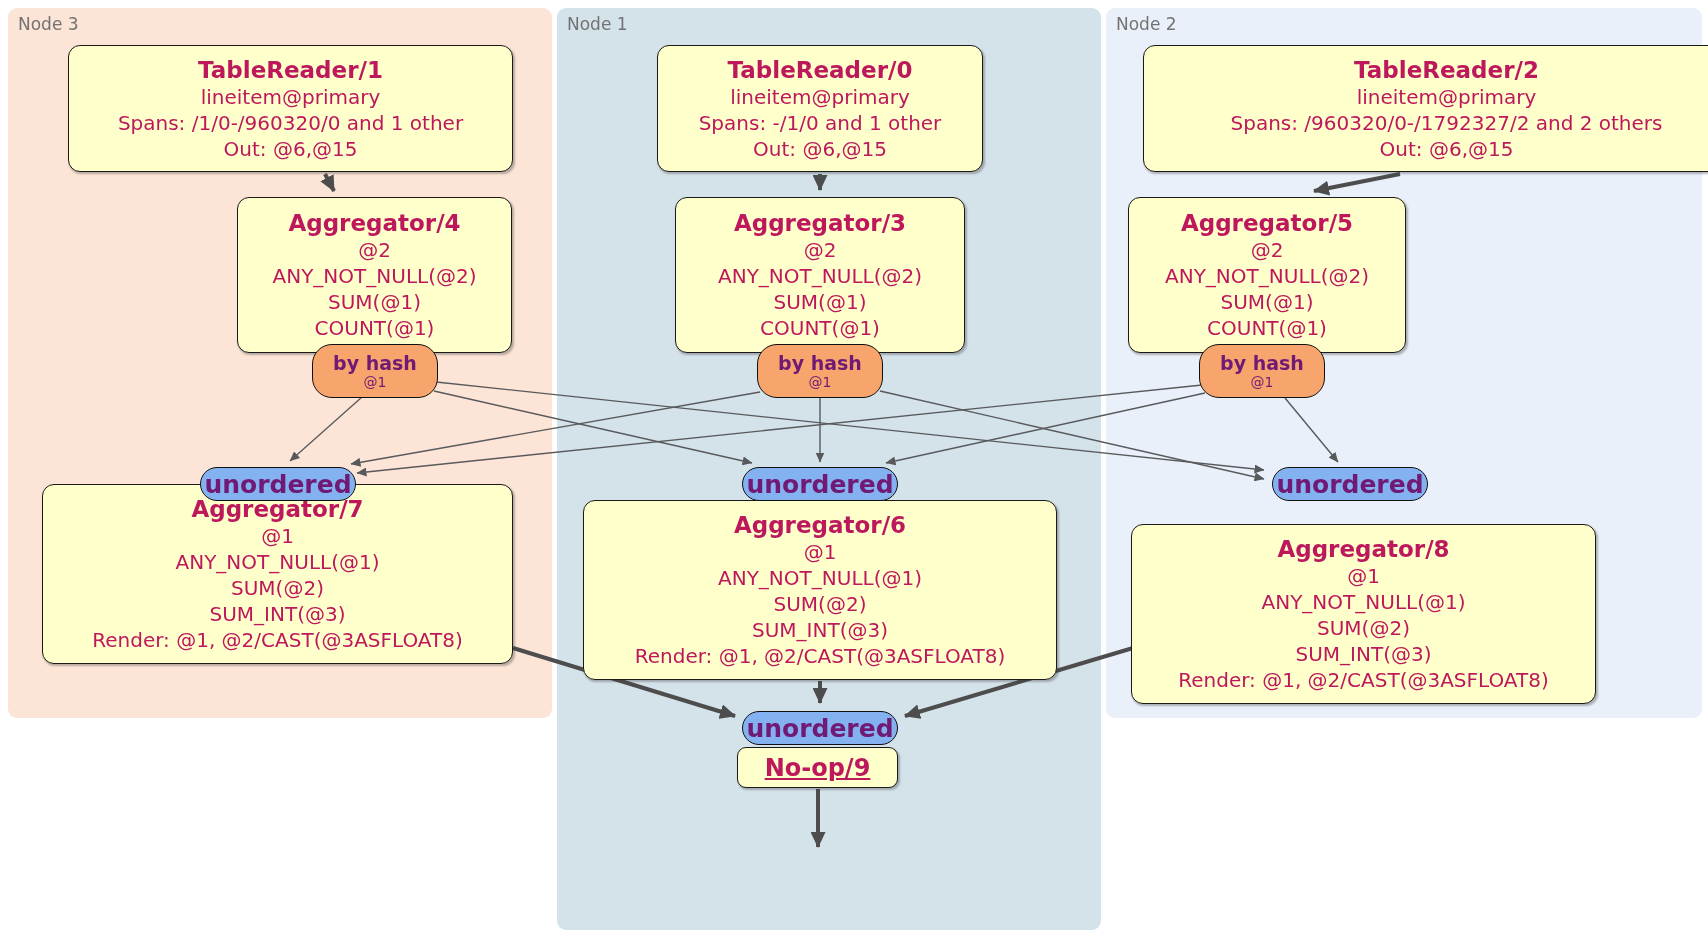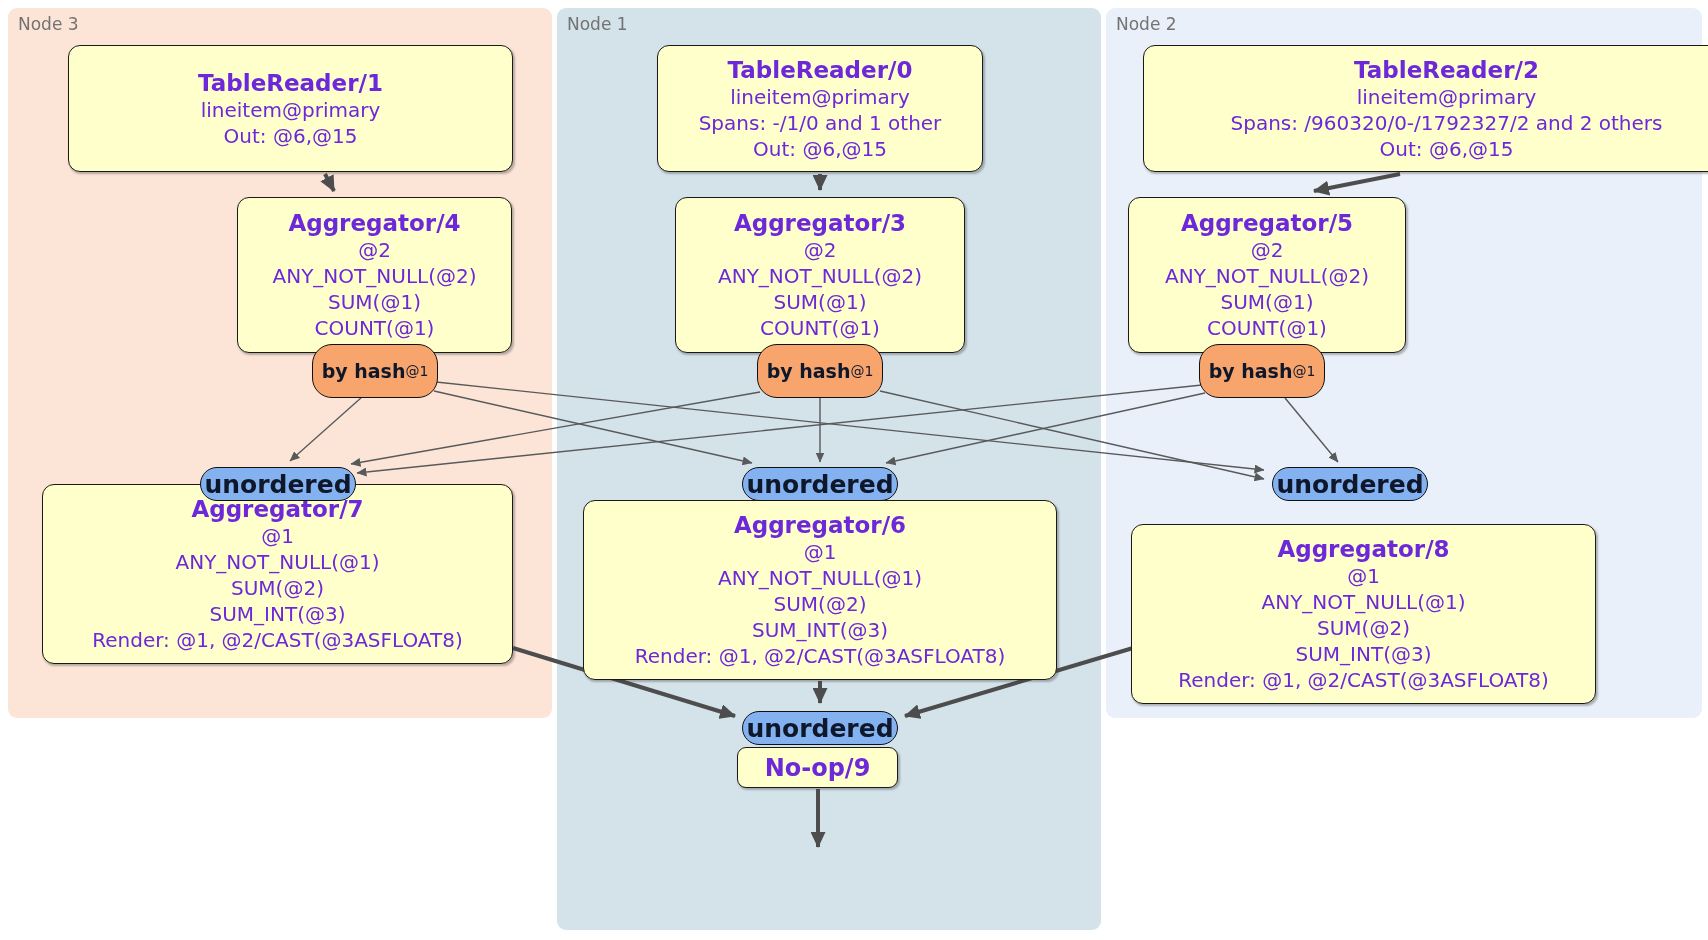--- a/index.html
+++ b/index.html
@@ -39,49 +39,49 @@
     border: 1.5px solid var(--box-border);
     border-radius: 12px;
     box-shadow: 1.5px 2px 2px rgba(60,60,60,0.35);
     display: flex;
     flex-direction: column;
     justify-content: center;
     align-items: center;
     text-align: center;
     box-sizing: border-box;
     padding: 4px 6px;
-    color: #6d28d9;
+    color: #be185d;
   }
   .ptitle { font-weight: bold; font-size: 23px; line-height: 28px; white-space: nowrap; }
   .prow   { font-size: 20px; line-height: 26px; white-space: nowrap; }
 
   #box-tablereader1 { left: 68px;   top: 45px;  width: 445px; height: 127px; }
   #box-tablereader0 { left: 657px;  top: 45px;  width: 326px; height: 127px; }
   #box-tablereader2 { left: 1143px; top: 45px;  width: 607px; height: 127px; }
   #box-aggregator4  { left: 237px;  top: 197px; width: 275px; height: 156px; }
   #box-aggregator3  { left: 675px;  top: 197px; width: 290px; height: 156px; }
   #box-aggregator5  { left: 1128px; top: 197px; width: 278px; height: 156px; }
   #box-aggregator7  { left: 42px;   top: 484px; width: 471px; height: 180px; }
   #box-aggregator6  { left: 583px;  top: 500px; width: 474px; height: 180px; }
   #box-aggregator8  { left: 1131px; top: 500px; width: 465px; height: 180px; margin-top: 24px; }
   #box-noop         { left: 737px;  top: 747px; width: 161px; height: 41px; border-radius: 9px; }
   #box-response     { left: 732px;  top: 857px; width: 175px; height: 42px; border-radius: 9px; }
-  #box-noop .ptitle, #box-response .ptitle { font-size: 24px; line-height: 28px; }
+  #box-noop .ptitle, #box-response .ptitle { font-size: 24px; line-height: 28px; text-decoration: underline; }
 
   .router {
     position: absolute;
     z-index: 4;
     border: 1.8px solid #111;
     display: flex;
-    flex-direction: row;
+    flex-direction: column;
     justify-content: center;
     align-items: center;
     text-align: center;
     box-sizing: border-box;
-    color: #0f172a;
+    color: #701a75;
   }
   .byhash {
     width: 126px;
     height: 54px;
     border-radius: 20px;
     background: var(--byhash-fill);
   }
   .byhash .rlabel { font-weight: bold; font-size: 19px; line-height: 22px; }
   .byhash .rsub   { font-size: 14px; line-height: 16px; }
   .unordered {
@@ -144,20 +144,21 @@
       <line x1="880" y1="391" x2="1264" y2="479" marker-end="url(#ah-small)"></line>
       <line x1="1202" y1="385" x2="357" y2="473" marker-end="url(#ah-small)"></line>
       <line x1="1205" y1="393" x2="886" y2="463" marker-end="url(#ah-small)"></line>
       <line x1="1285" y1="398" x2="1338" y2="462" marker-end="url(#ah-small)"></line>
     </g>
   </svg>
 
   <div class="pbox" id="box-tablereader1">
     <div class="ptitle">TableReader/1</div>
     <div class="prow">lineitem@primary</div>
+    <div class="prow">Spans: /1/0-/960320/0 and 1 other</div>
     <div class="prow">Out: @6,@15</div>
   </div>
 
   <div class="pbox" id="box-tablereader0">
     <div class="ptitle">TableReader/0</div>
     <div class="prow">lineitem@primary</div>
     <div class="prow">Spans: -/1/0 and 1 other</div>
     <div class="prow">Out: @6,@15</div>
   </div>
 

